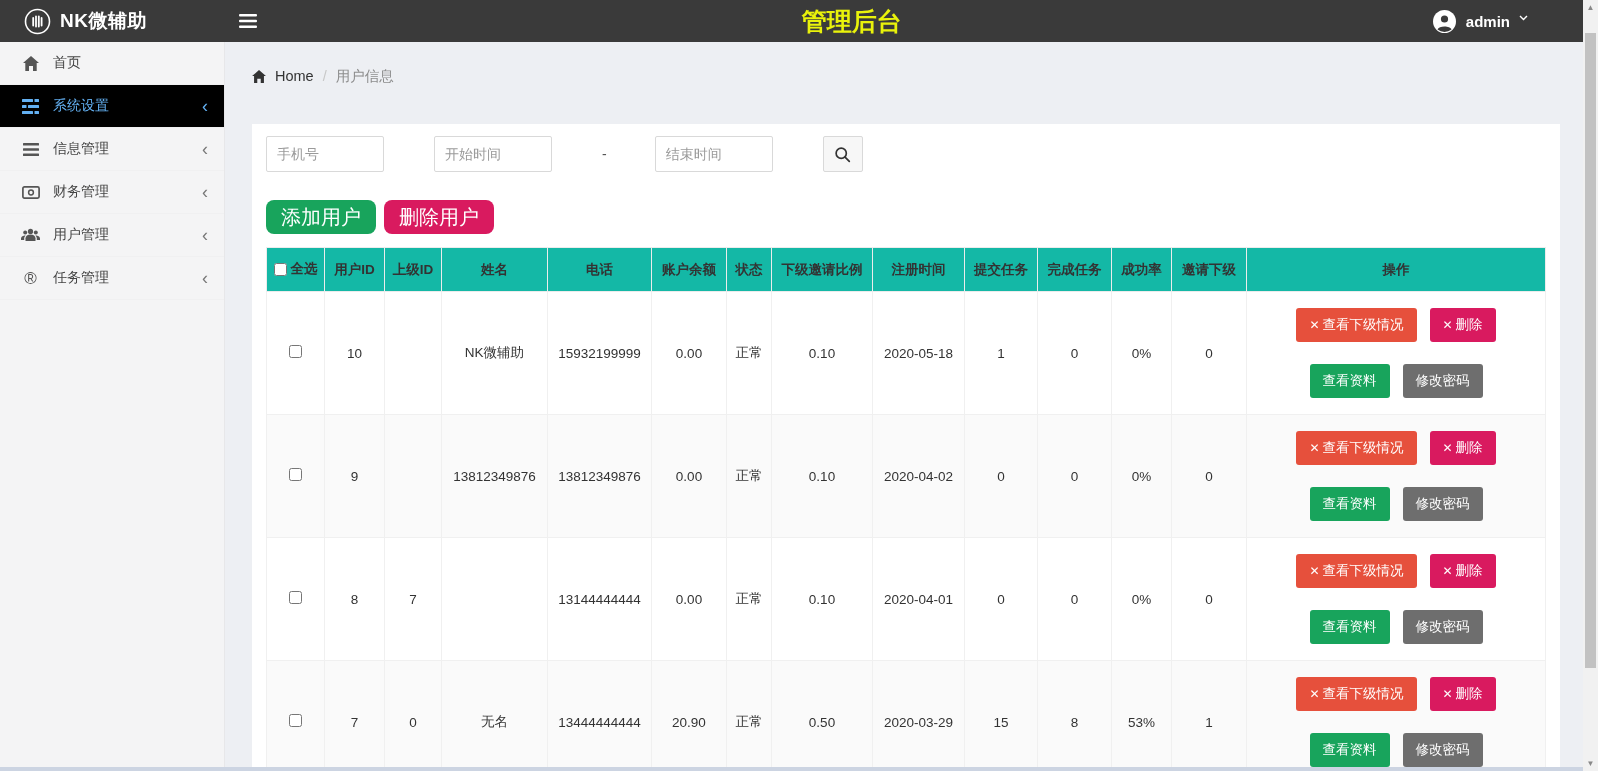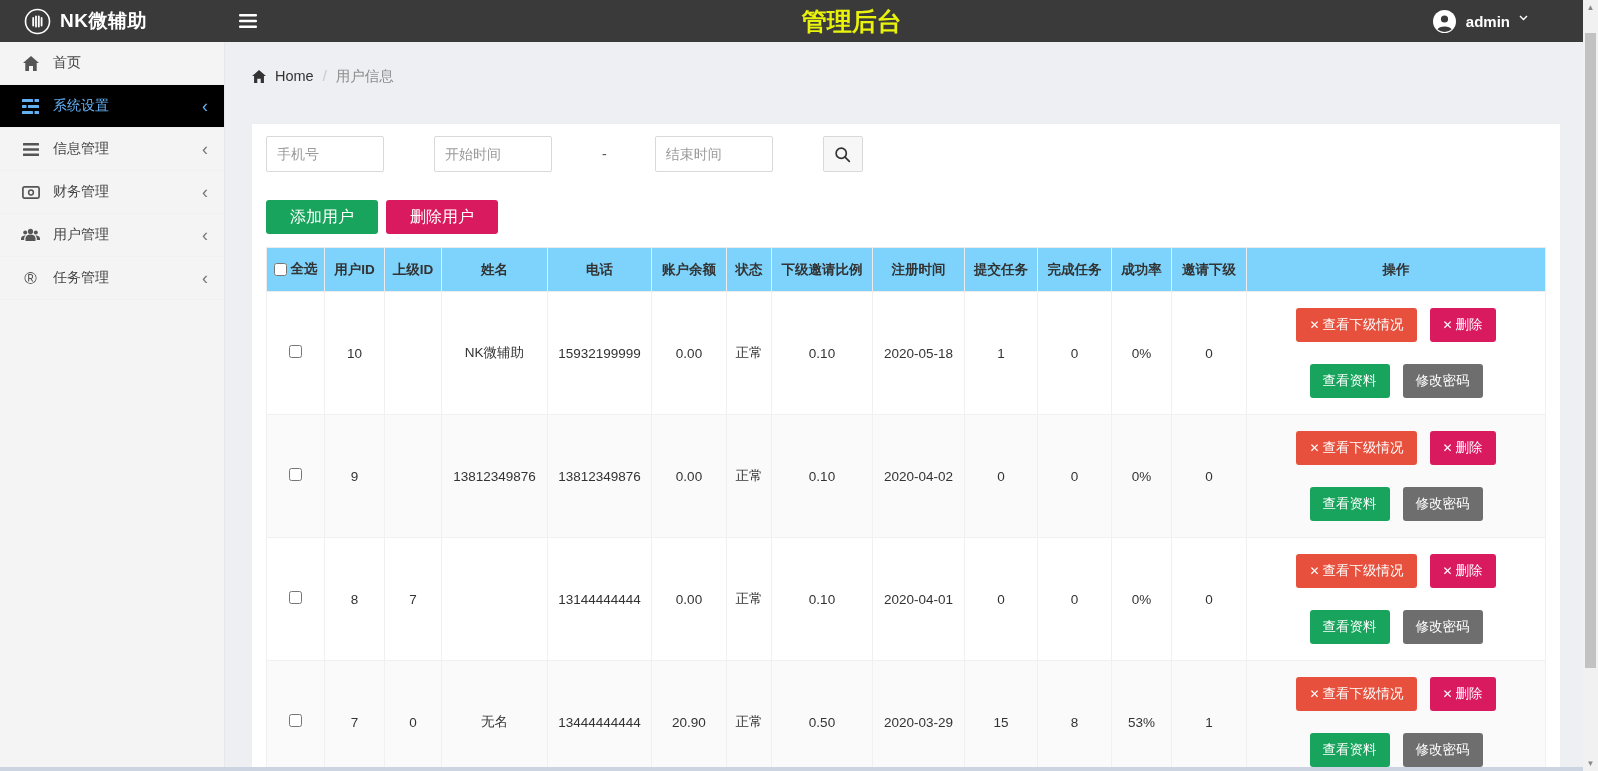--- a/index.html
+++ b/index.html
@@ -37,30 +37,30 @@
   
   .panel { background:#fff; padding:12px 14px 14px; min-height:660px; }
 
   .filter-row { display:flex; align-items:center; margin-bottom:28px;gap:40px; }
   .txt-input { width:118px; height:36px; border:1px solid #d9d9d9; border-radius:2px; padding:0 10px; font-size:14px; color:#333; margin-right:10px; outline:none; font-family:inherit; }
   .txt-input::placeholder { color:#9a9a9a; }
   .dash { margin:0 8px 0 0; color:#555; font-size:14px; }
   .search-btn { width:40px; height:36px; border:1px solid #d9d9d9; background:#f7f7f7; border-radius:2px; display:flex; align-items:center; justify-content:center; cursor:pointer; }
 
   .action-row { display:flex; gap:8px; margin-bottom:13px; }
-  .btn-lg { height:34px; padding:0 24px; border:none; border-radius:3px; color:#fff; font-size:16px; cursor:pointer; font-family:inherit; }
+  .btn-lg { height:34px; padding:0 15px; border:none; border-radius:8px; color:#fff; font-size:20px; cursor:pointer; font-family:inherit; }
   .bg-green { background:#18a45c; }
   .bg-pink { background:#d91a5f; }
   .bg-orange { background:#e6503c; }
   .bg-gray { background:#6e6e6e; }
 
   
   table { width:100%; border-collapse:collapse; table-layout:fixed; }
   th, td { border:1px solid #f0f0f0; text-align:center; font-size:13.5px; color:#333; vertical-align:middle; overflow:hidden; }
-  thead th { background:#7dd3fc; height:44px; font-weight:bold; border-color:#ececec; }
+  thead th { background:#14b8a6; height:44px; font-weight:bold; border-color:#ececec; }
   tbody td { height:123px; }
   tbody tr:nth-child(even) td { background:#fafafa; }
   .select-all { display:inline-flex; align-items:center; gap:4px; }
   input[type=checkbox] { width:13px; height:13px; cursor:pointer; }
 
   .ops-wrap { display:flex; flex-direction:column; gap:22px; align-items:center; }
   .ops-line { display:flex; gap:13px; align-items:center; }
   .btn-sm { border:none; border-radius:3px; color:#fff; font-size:13.5px; cursor:pointer; padding:8px 13px; display:inline-flex; align-items:center; gap:3px; font-family:inherit; }
   .x-glyph { font-weight:bold; font-size:12px; }
 

